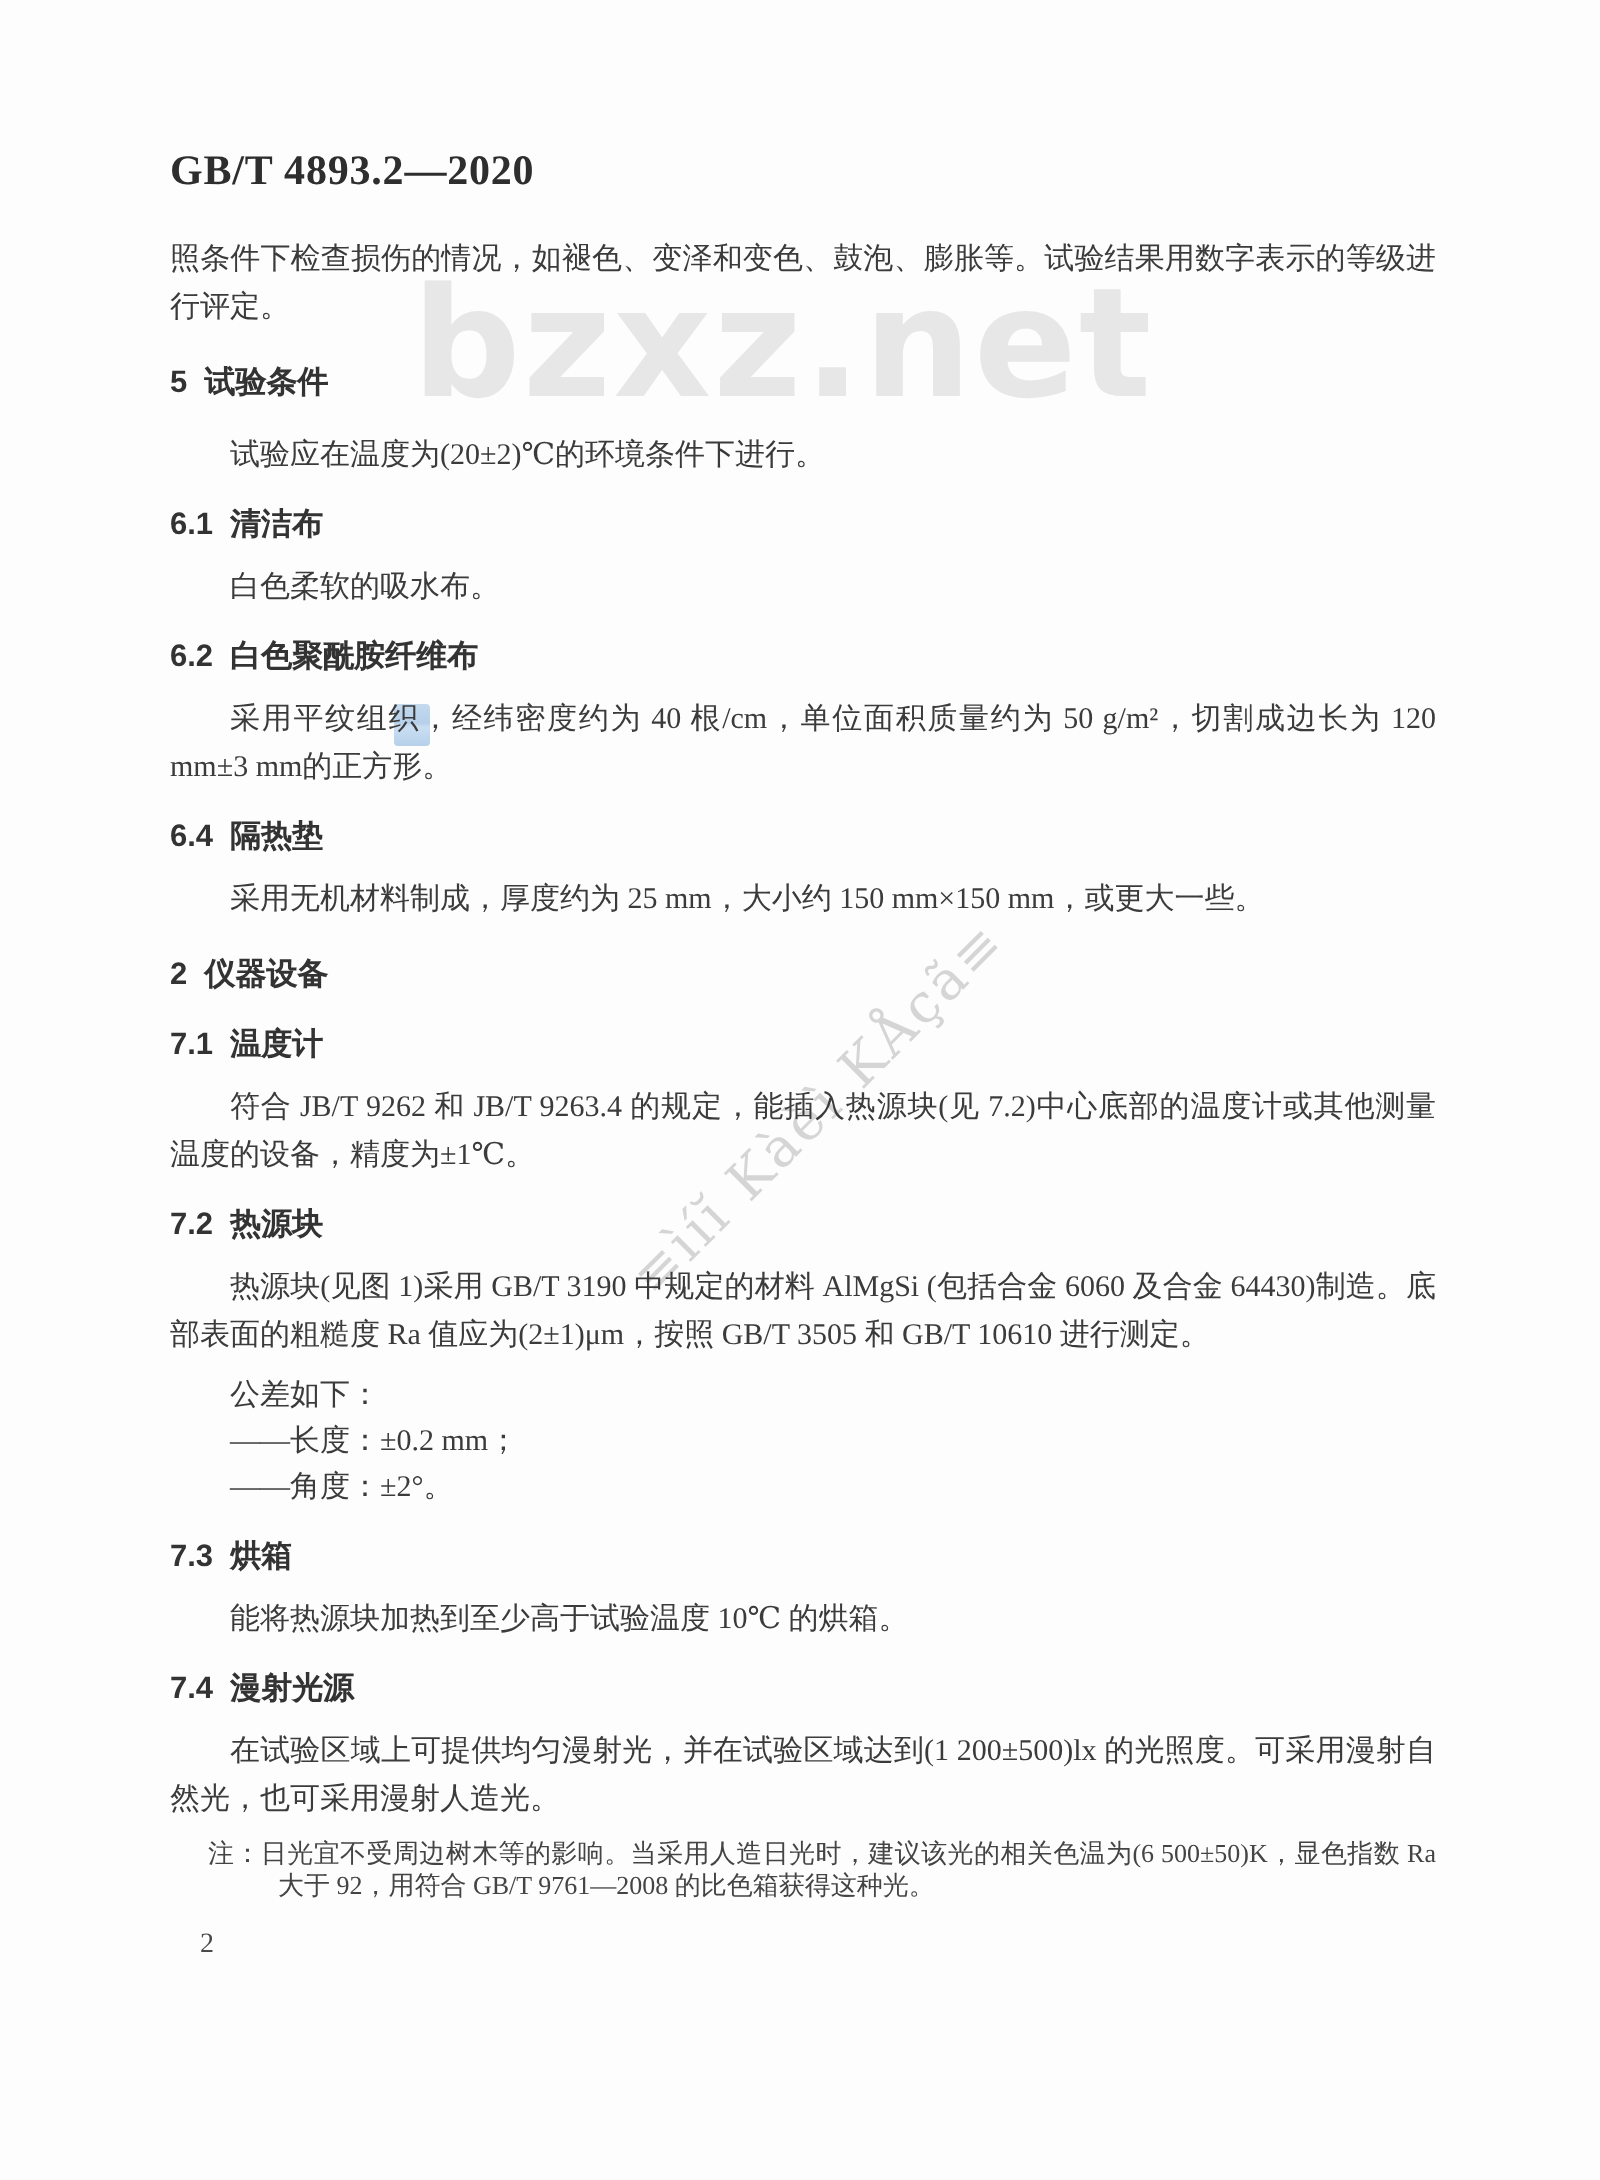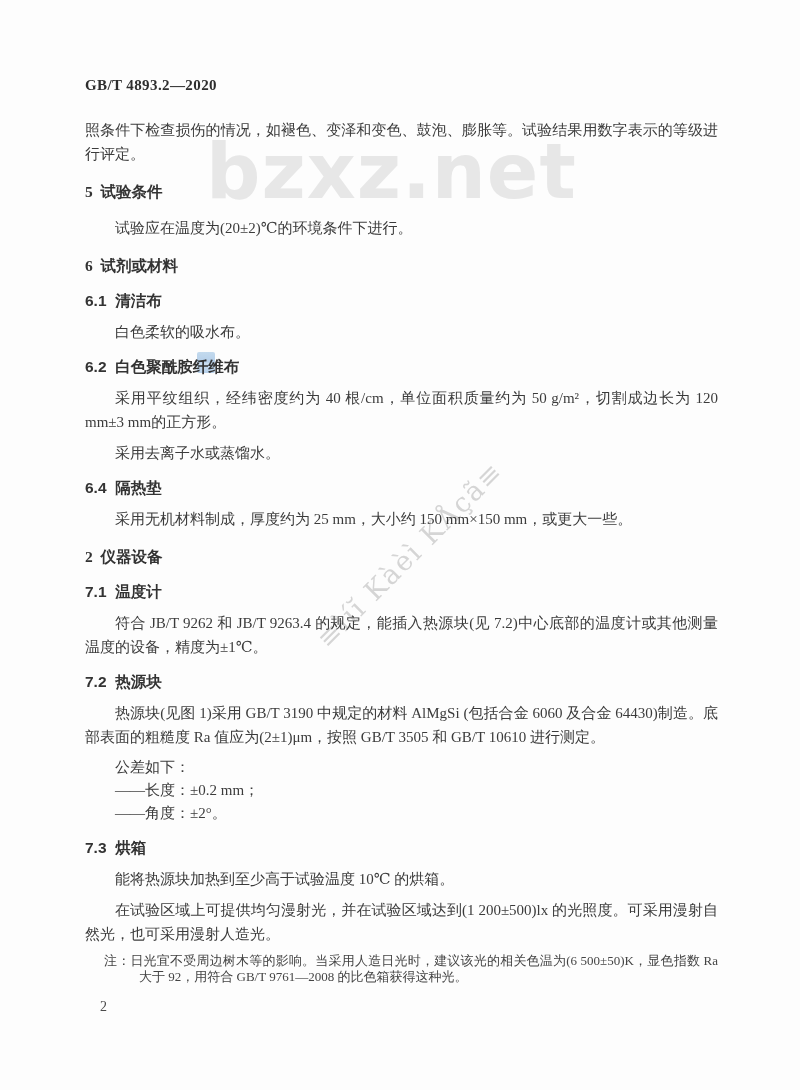--- a/index.html
+++ b/index.html
@@ -33,30 +33,30 @@
     border-radius:2px;
     background:linear-gradient(180deg,#bdd6ec 0%,#aecbe8 45%,#c4dbf0 55%,#aecbe8 100%);
     opacity:.9;z-index:0;
   }
   
   .content{
     position:relative;z-index:1;
     padding:74px 82px 0 85px;
   }
   .doc-header{
-    font-weight:bold;font-size:15px;line-height:22px;
+    font-weight:bold;font-size:21px;line-height:22px;
     letter-spacing:.4px;color:#2e2e2e;
     margin:0 0 22px 0;white-space:pre-wrap;
   }
   .h1,.h2{
     font-family:"Liberation Sans","DejaVu Sans",sans-serif;
     font-weight:bold;font-size:15.5px;line-height:22px;
     color:#333;white-space:pre-wrap;
   }
-  .h1{margin:15px 0 13px 0;font-family:Liberation Serif, serif;}
+  .h1{margin:15px 0 13px 0;}
   .h2{margin:12px 0 8px 0;}
   p.body{
     font-size:15px;line-height:24px;
     margin:0 0 7px 0;
     text-align:justify;
   }
   p.body.indent{text-indent:2em;}
   p.body.compact{line-height:23px;margin:0;}
   .note{
     font-size:13px;line-height:16px;
@@ -78,37 +78,36 @@
   <div class="wm-diagonal">≡ìíĭ Kàèì KÅçã≡</div>
   <div class="wm-stamp"></div>
 
   <div class="content">
     <div class="doc-header">GB/T 4893.2—2020</div>
 
     <div>
         <p class="body">照条件下检查损伤的情况，如褪色、变泽和变色、鼓泡、膨胀等。试验结果用数字表示的等级进行评定。</p>
         <div class="h1">5  试验条件</div>
         <p class="body indent">试验应在温度为(20±2)℃的环境条件下进行。</p>
-        <div class="h1">6  试剂或材料</div>
         <div class="h2">6.1  清洁布</div>
         <p class="body indent">白色柔软的吸水布。</p>
         <div class="h2">6.2  白色聚酰胺纤维布</div>
         <p class="body indent">采用平纹组织，经纬密度约为 40 根/cm，单位面积质量约为 50 g/m²，切割成边长为 120 mm±3 mm的正方形。</p>
-        <p class="body indent">采用去离子水或蒸馏水。</p>
         <div class="h2">6.4  隔热垫</div>
         <p class="body indent">采用无机材料制成，厚度约为 25 mm，大小约 150 mm×150 mm，或更大一些。</p>
         <div class="h1">2  仪器设备</div>
         <div class="h2">7.1  温度计</div>
         <p class="body indent">符合 JB/T 9262 和 JB/T 9263.4 的规定，能插入热源块(见 7.2)中心底部的温度计或其他测量温度的设备，精度为±1℃。</p>
         <div class="h2">7.2  热源块</div>
         <p class="body indent">热源块(见图 1)采用 GB/T 3190 中规定的材料 AlMgSi (包括合金 6060 及合金 64430)制造。底部表面的粗糙度 Ra 值应为(2±1)μm，按照 GB/T 3505 和 GB/T 10610 进行测定。</p>
         <p class="body indent compact">公差如下：</p>
         <p class="body indent compact">——长度：±0.2 mm；</p>
         <p class="body indent compact">——角度：±2°。</p>
         <div class="h2">7.3  烘箱</div>
         <p class="body indent">能将热源块加热到至少高于试验温度 10℃ 的烘箱。</p>
+        <div class="h2">7.4  漫射光源</div>
         <p class="body indent">在试验区域上可提供均匀漫射光，并在试验区域达到(1 200±500)lx 的光照度。可采用漫射自然光，也可采用漫射人造光。</p>
         <div class="note">注：日光宜不受周边树木等的影响。当采用人造日光时，建议该光的相关色温为(6 500±50)K，显色指数 Ra 大于 92，用符合 GB/T 9761—2008 的比色箱获得这种光。</div>
       </div>
 
     <div class="page-num">2</div>
   </div>
 </div>
 
 </body></html>

